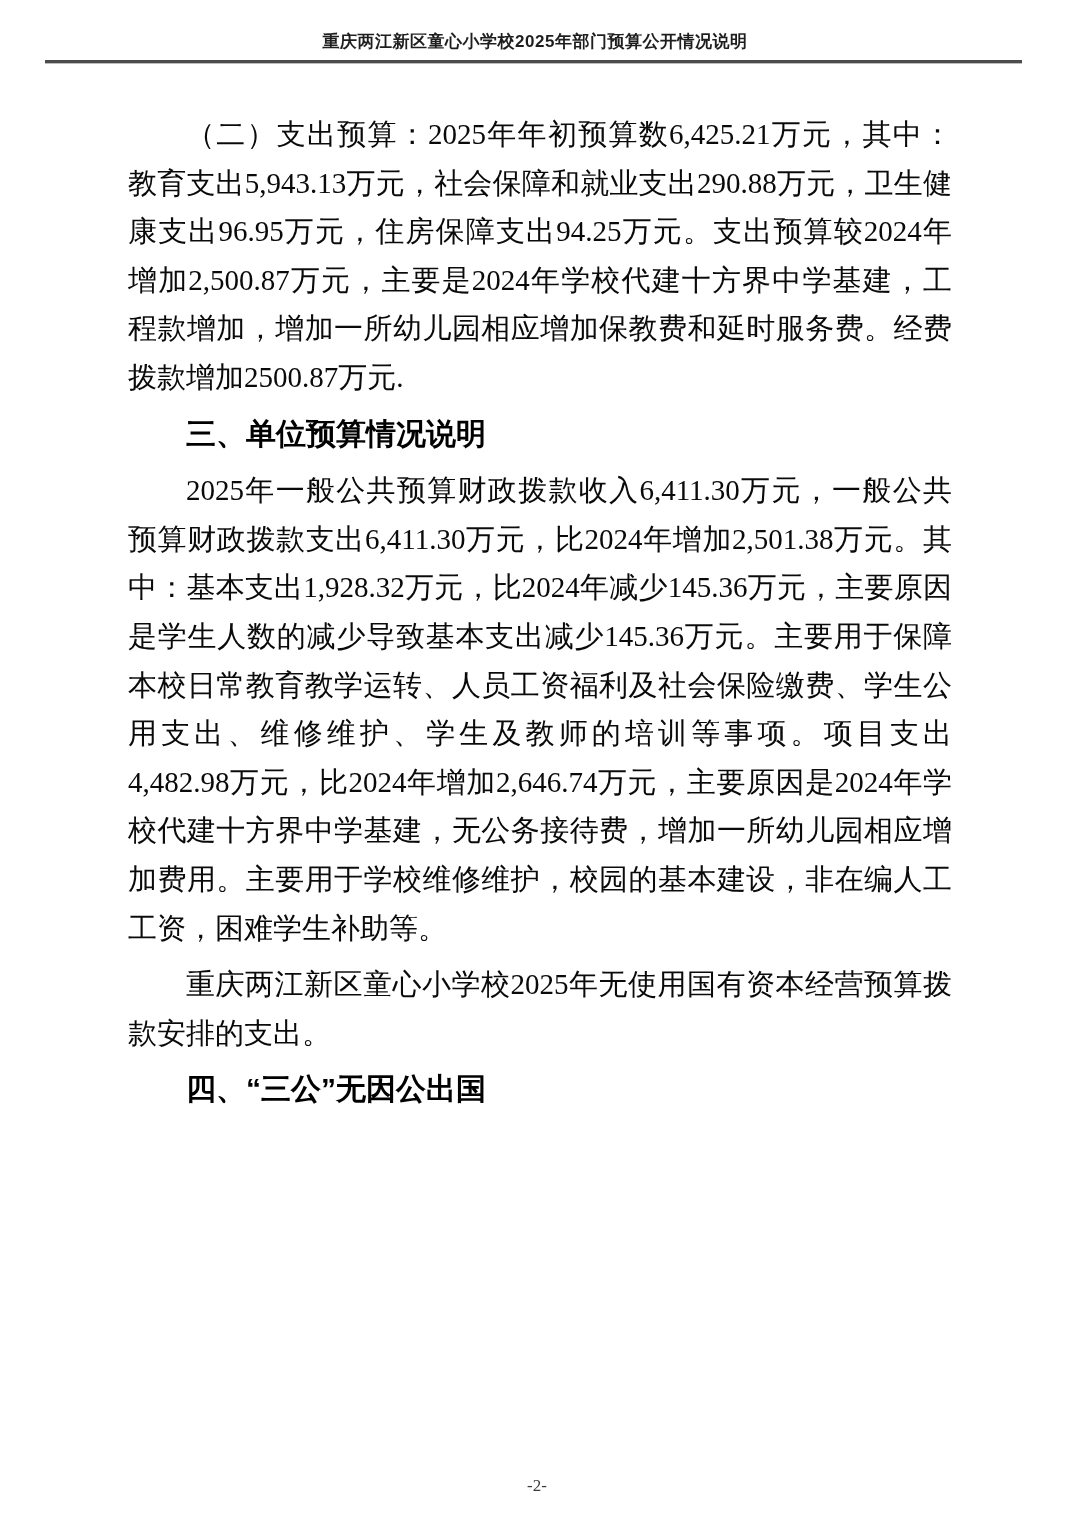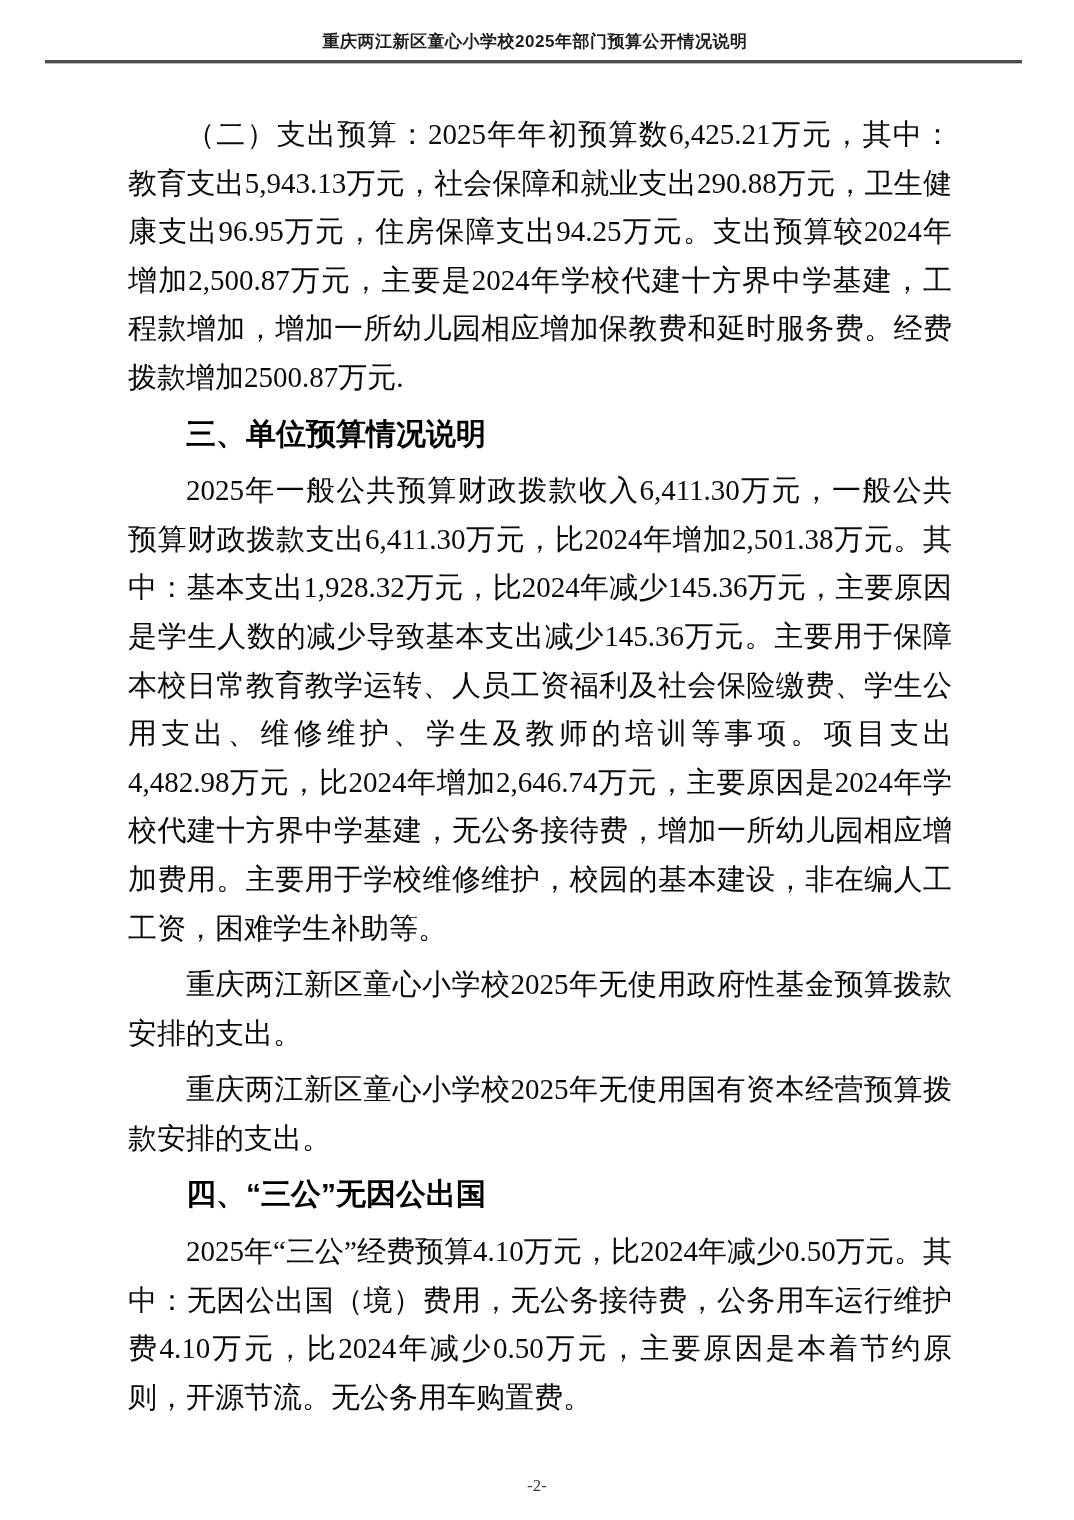--- a/index.html
+++ b/index.html
@@ -71,21 +71,19 @@
 <body>
 
 <div class="page-header">
   <div class="header-title">重庆两江新区童心小学校2025年部门预算公开情况说明</div>
 </div>
 
 <div class="doc-content" id="doc-content">
     <p class="paragraph">（二）支出预算：2025年年初预算数6,425.21万元，其中：教育支出5,943.13万元，社会保障和就业支出290.88万元，卫生健康支出96.95万元，住房保障支出94.25万元。支出预算较2024年增加2,500.87万元，主要是2024年学校代建十方界中学基建，工程款增加，增加一所幼儿园相应增加保教费和延时服务费。经费拨款增加2500.87万元.</p>
     <p class="heading">三、单位预算情况说明</p>
     <p class="paragraph">2025年一般公共预算财政拨款收入6,411.30万元，一般公共预算财政拨款支出6,411.30万元，比2024年增加2,501.38万元。其中：基本支出1,928.32万元，比2024年减少145.36万元，主要原因是学生人数的减少导致基本支出减少145.36万元。主要用于保障本校日常教育教学运转、人员工资福利及社会保险缴费、学生公用支出、维修维护、学生及教师的培训等事项。项目支出4,482.98万元，比2024年增加2,646.74万元，主要原因是2024年学校代建十方界中学基建，无公务接待费，增加一所幼儿园相应增加费用。主要用于学校维修维护，校园的基本建设，非在编人工工资，困难学生补助等。</p>
-    <p class="paragraph">重庆两江新区童心小学校2025年无使用政府性基金预算拨款安排的支出。</p>
     <p class="paragraph">重庆两江新区童心小学校2025年无使用国有资本经营预算拨款安排的支出。</p>
     <p class="heading">四、“三公”无因公出国</p>
-    <p class="paragraph">2025年“三公”经费预算4.10万元，比2024年减少0.50万元。其中：无因公出国（境）费用，无公务接待费，公务用车运行维护费4.10万元，比2024年减少0.50万元，主要原因是本着节约原则，开源节流。无公务用车购置费。</p>
   </div>
 
 <div class="page-footer">
   <span>-2-</span>
 </div>
 
 </body></html>

